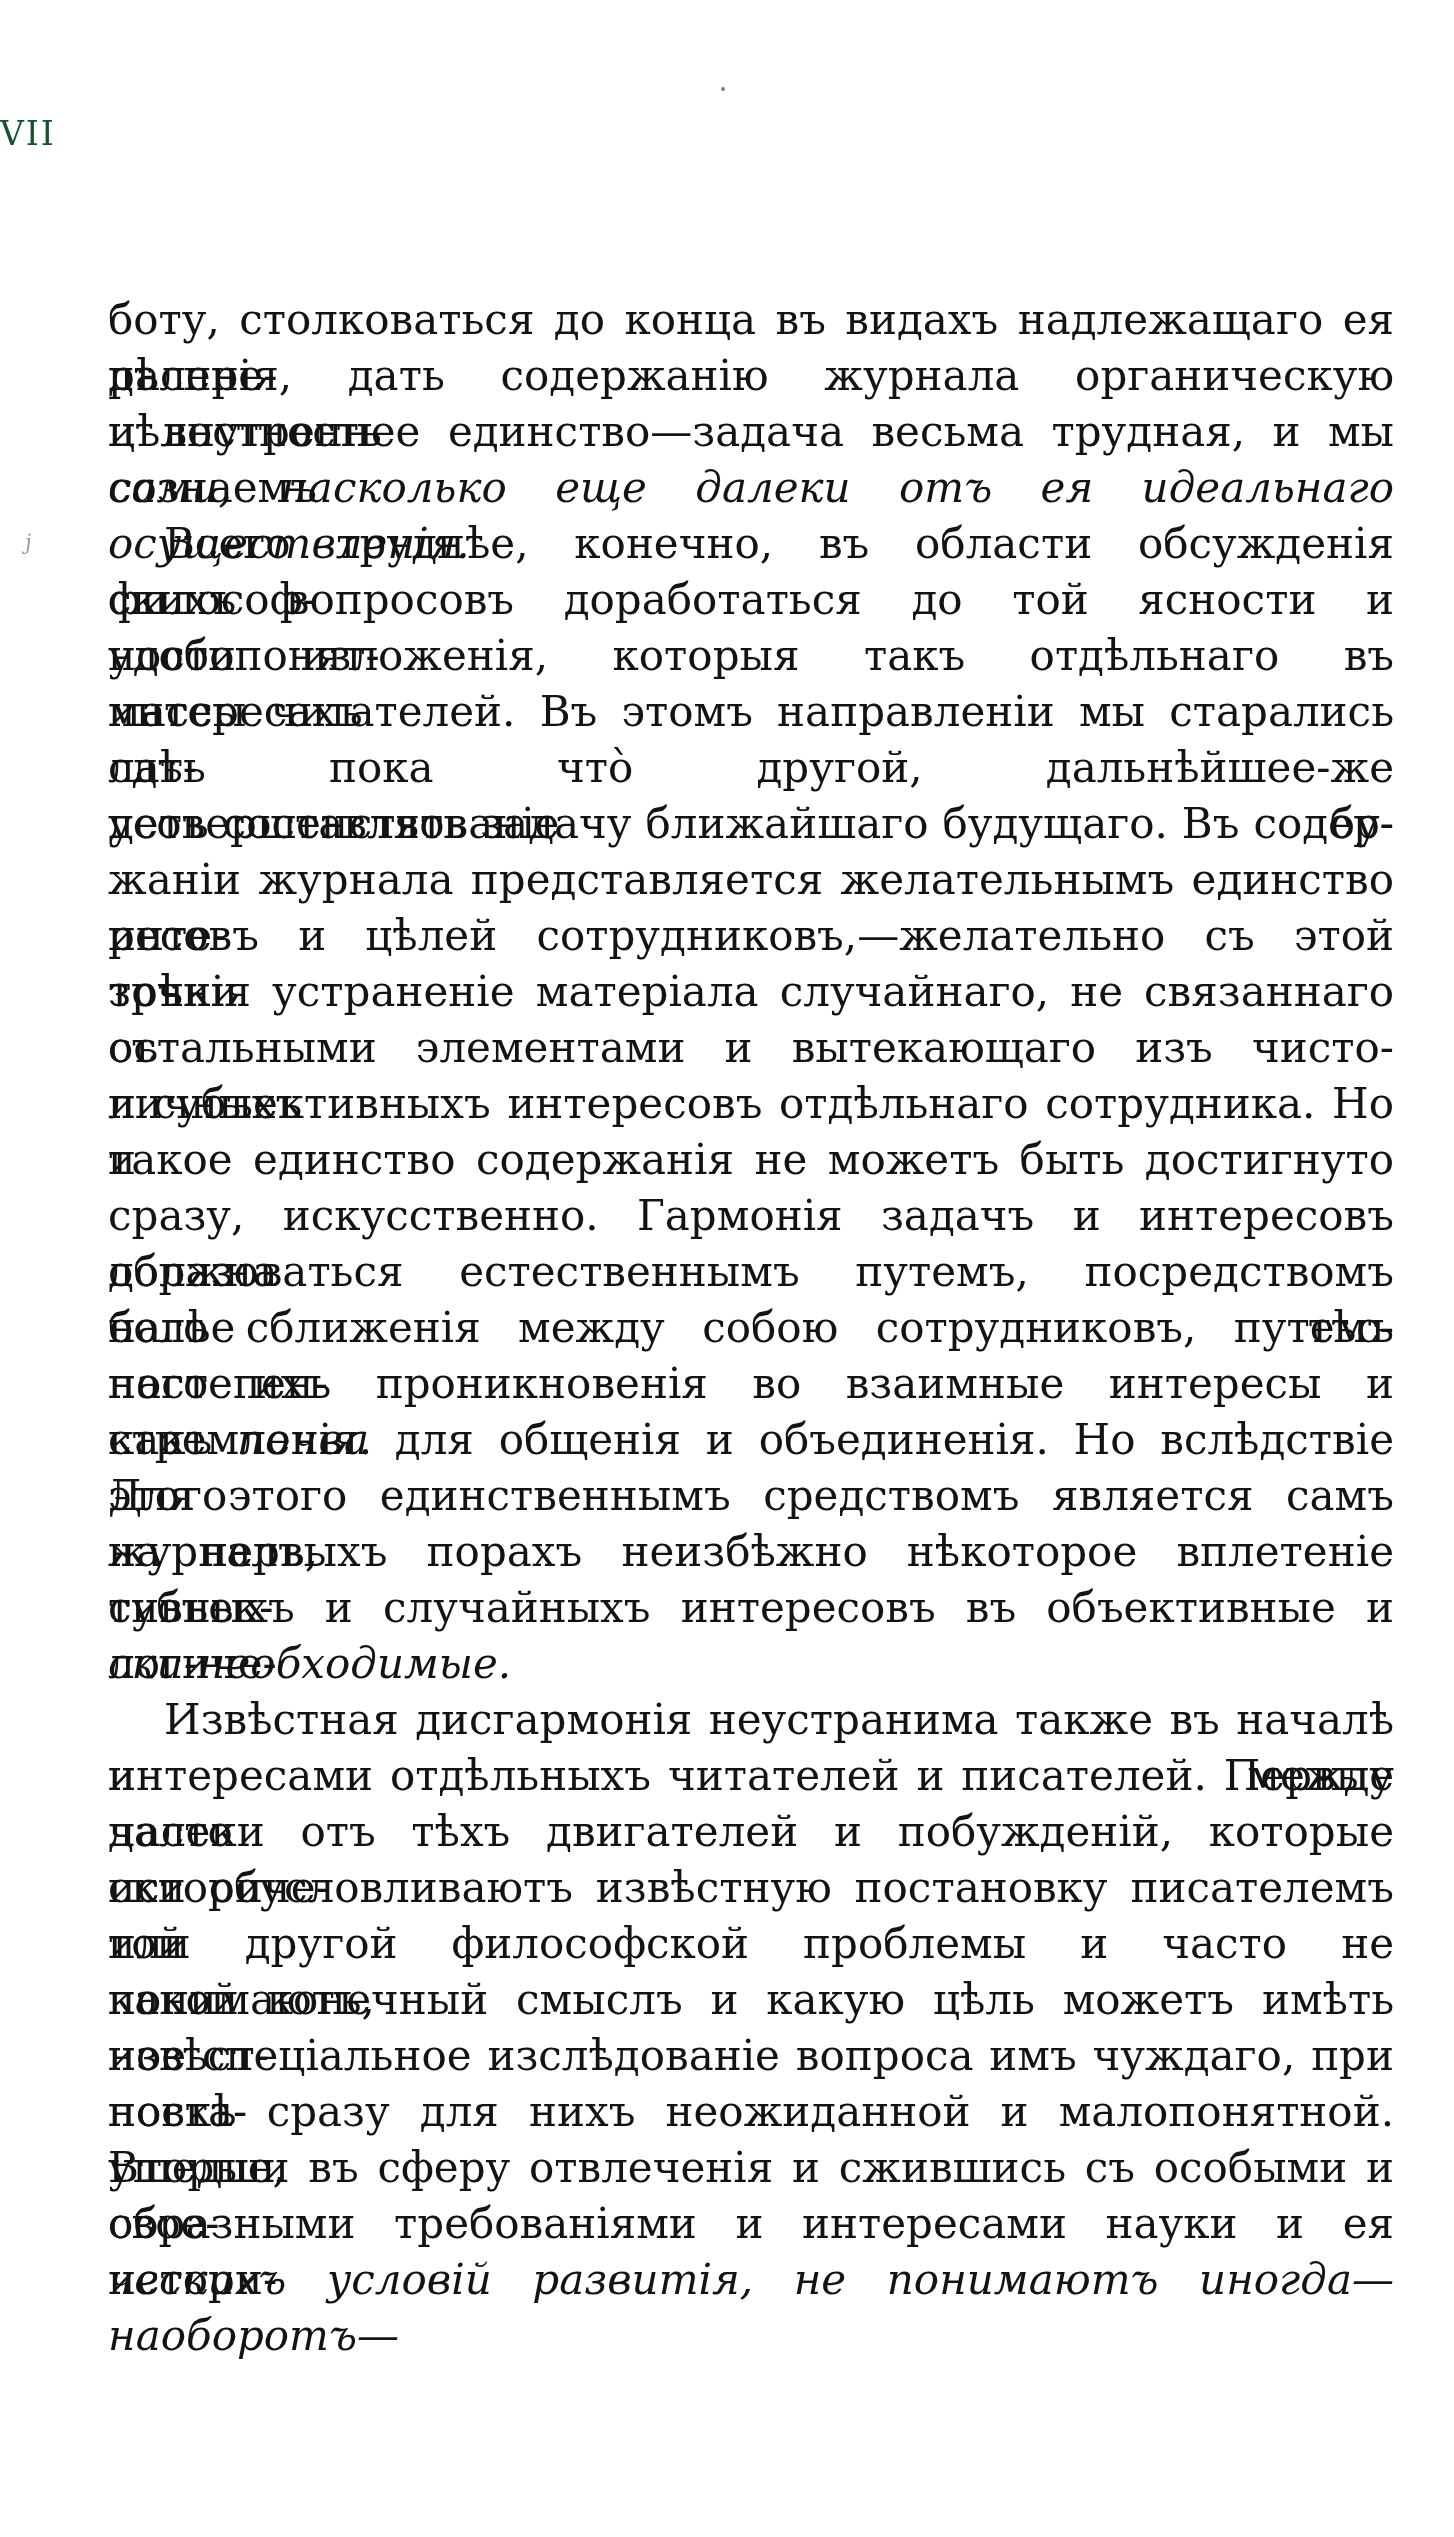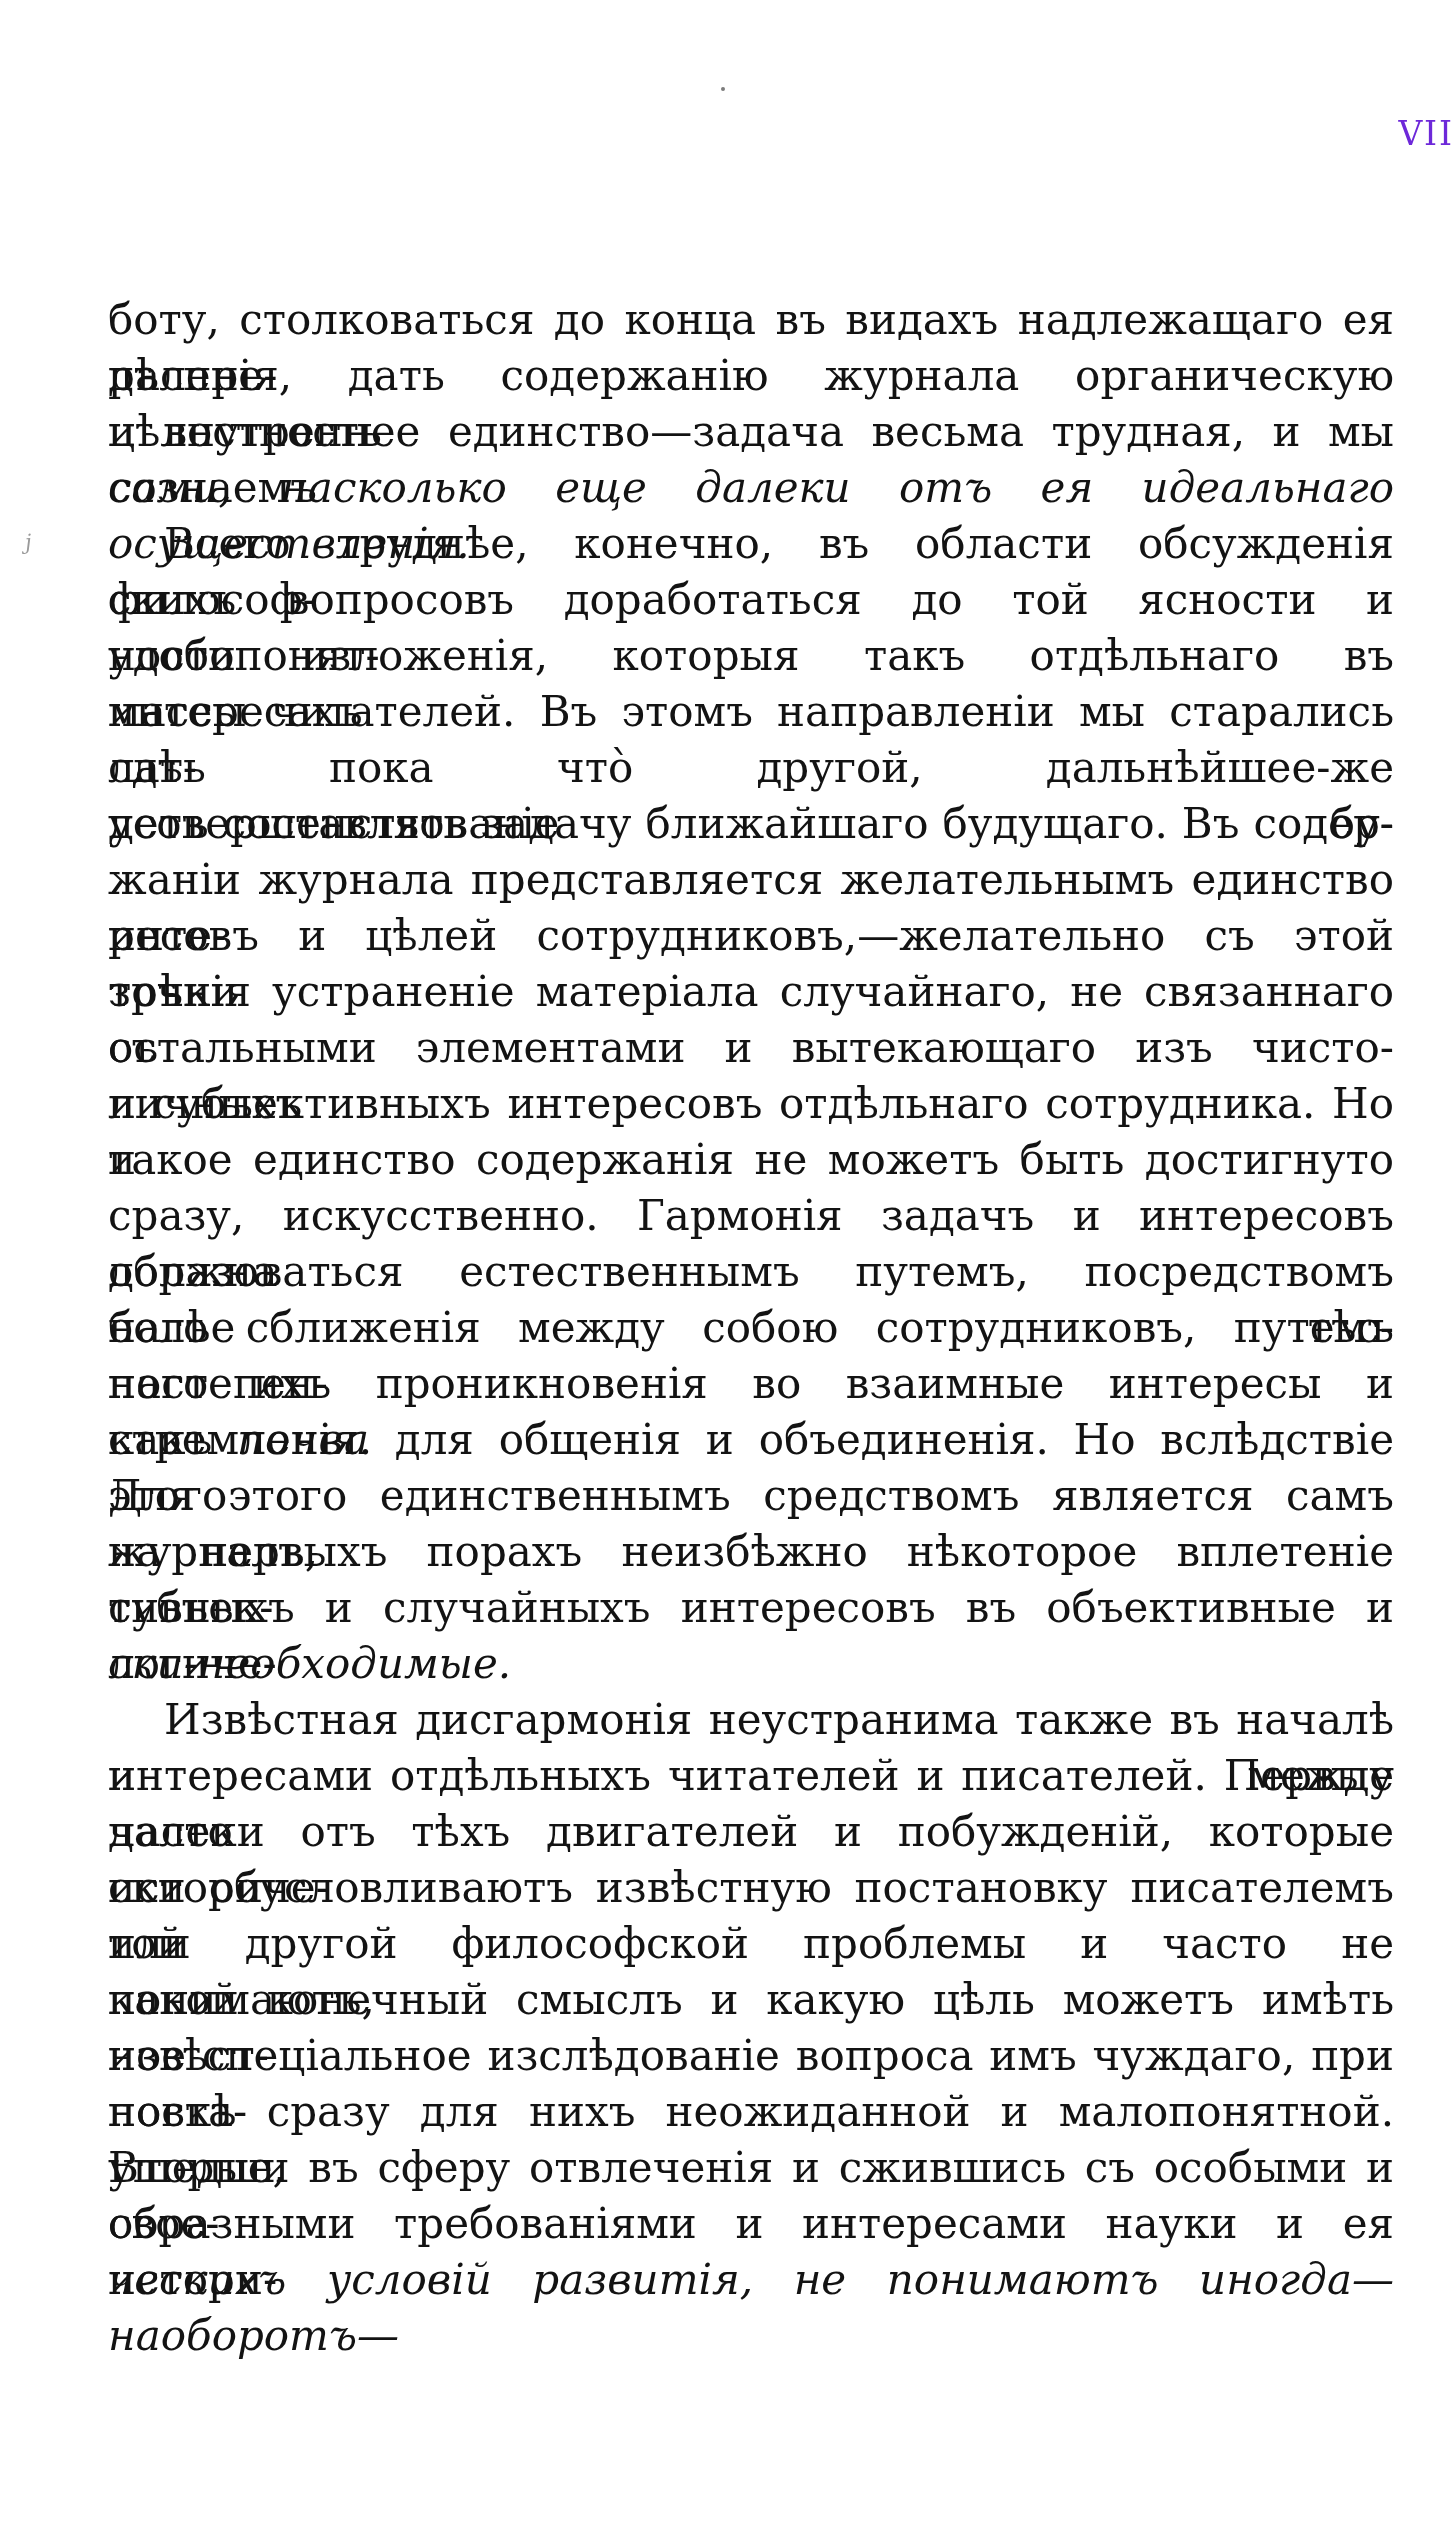--- a/index.html
+++ b/index.html
@@ -18,24 +18,24 @@
   .page {
     position: absolute;
     inset: 0;
     background: #ffffff;
   }
   .page-number {
     position: absolute;
     top: 114px;
     left: 0;
     width: 100%;
-    text-align: right;
+    text-align: left;
     font-size: 33px;
     letter-spacing: 1.9px;
-    color: #6d28d9;
+    color: #14532d;
   }
   
   .page-number::before {
     content: "";
     position: absolute;
     top: -27px;
     left: 49.6%;
     width: 3.9px;
     height: 3.9px;
     background: #444;

